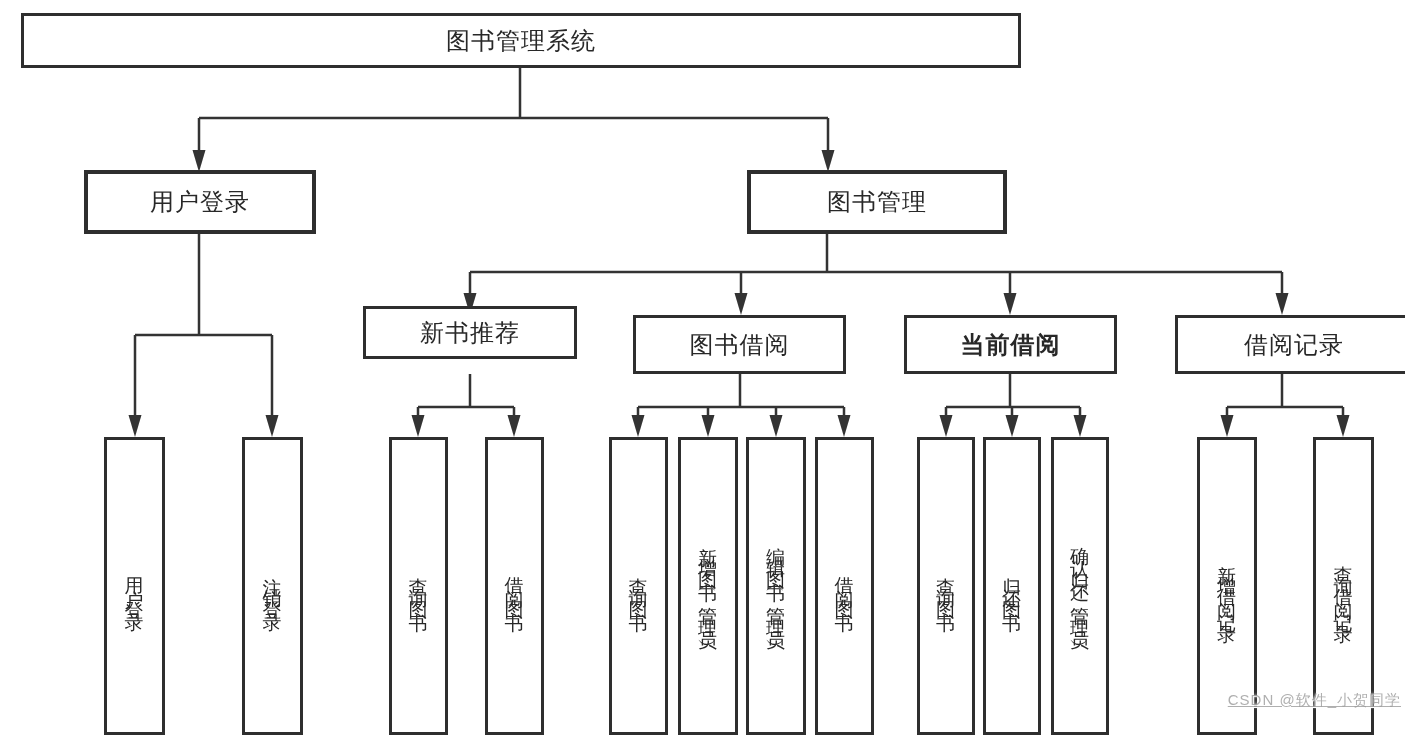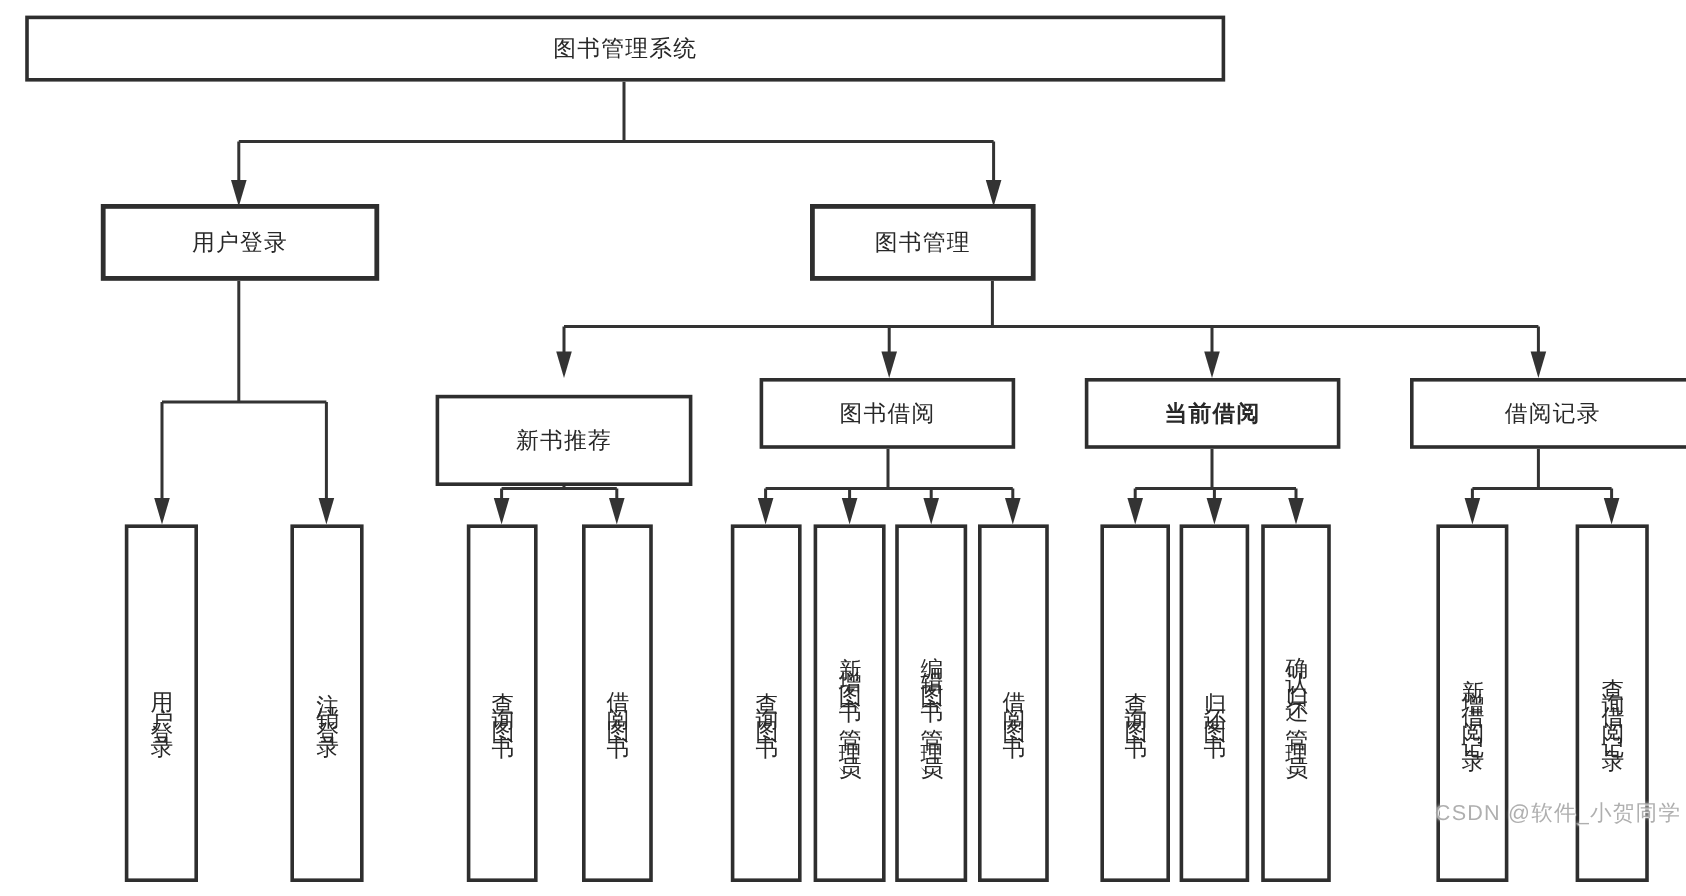--- a/index.html
+++ b/index.html
@@ -21,46 +21,47 @@
     position: absolute;
     background: #ffffff;
     border: 3px solid #2e2e2e;
     display: flex;
     align-items: center;
     justify-content: center;
     color: #282828;
     z-index: 2;
   }
   .node .lbl {
-    font-size: 19px;
+    font-size: 24px;
     letter-spacing: 1px;
     white-space: nowrap;
   }
   .root { border-width: 3px; }
   .lvl2 { border-width: 4px; }
   .lvl3 { border-width: 3px; }
   .leaf { border-width: 3px; }
   .leaf .lbl {
     writing-mode: vertical-rl;
     text-orientation: mixed;
     font-size: 19px;
     letter-spacing: 12px;
     line-height: 1;
     white-space: nowrap;
   }
   .watermark {
     position: absolute;
     right: 4px;
-    top: 665px;
+    top: 691px;
     z-index: 10;
-    font-size: 18px;
+    font-size: 15px;
     color: rgba(158, 158, 158, 0.82);
     text-shadow: 0 0 3px #ffffff, 1px 1px 1px #ffffff;
     letter-spacing: 1px;
     white-space: nowrap;
+    text-decoration: underline;
   }
 </style>
 </head>
 <body>
 
 <div class="stage">
 
   <svg class="connectors" viewBox="0 0 1405 747" xmlns="http://www.w3.org/2000/svg">
     <g stroke="#333333" stroke-width="2.5" fill="none">
 
@@ -108,25 +109,25 @@
     </g>
   </svg>
 
   <div class="node root" style="left:21px; top:13px; width:1000px; height:55px;">
     <span class="lbl">图书管理系统</span>
   </div>
 
   <div class="node lvl2" style="left:84px; top:170px; width:232px; height:64px;">
     <span class="lbl">用户登录</span>
   </div>
-  <div class="node lvl2" style="left:675px; top:170px; width:188px; height:64px;">
+  <div class="node lvl2" style="left:747px; top:170px; width:260px; height:64px;">
     <span class="lbl">图书管理</span>
   </div>
 
-  <div class="node lvl3" style="left:363px; top:329px; width:214px; height:76px;justify-content:center;">
+  <div class="node lvl3" style="left:363px; top:306px; width:214px; height:53px;justify-content:center;">
     <span class="lbl">新书推荐</span>
   </div>
   <div class="node lvl3" style="left:633px; top:315px; width:213px; height:59px;">
     <span class="lbl">图书借阅</span>
   </div>
   <div class="node lvl3" style="left:904px; top:315px; width:213px; height:59px;font-weight:bold;">
     <span class="lbl">当前借阅</span>
   </div>
   <div class="node lvl3" style="left:1175px; top:315px; width:238px; height:59px;">
     <span class="lbl">借阅记录</span>

